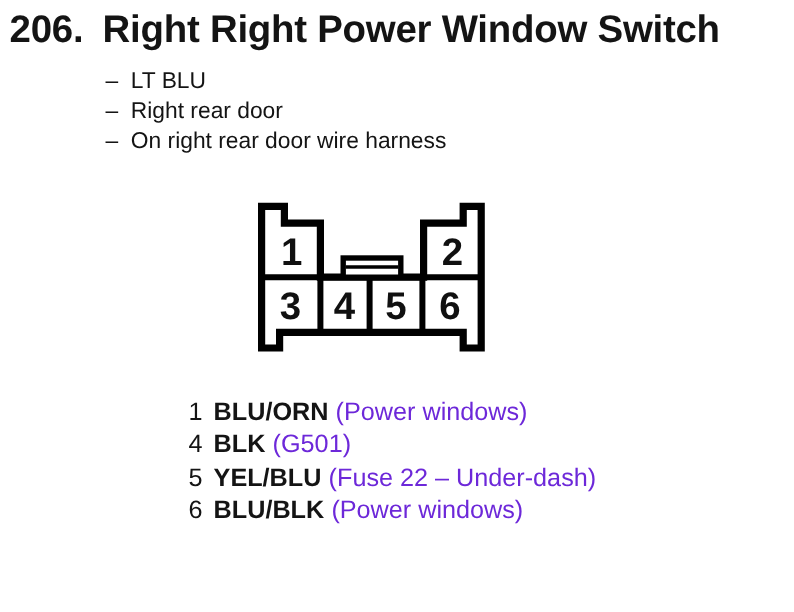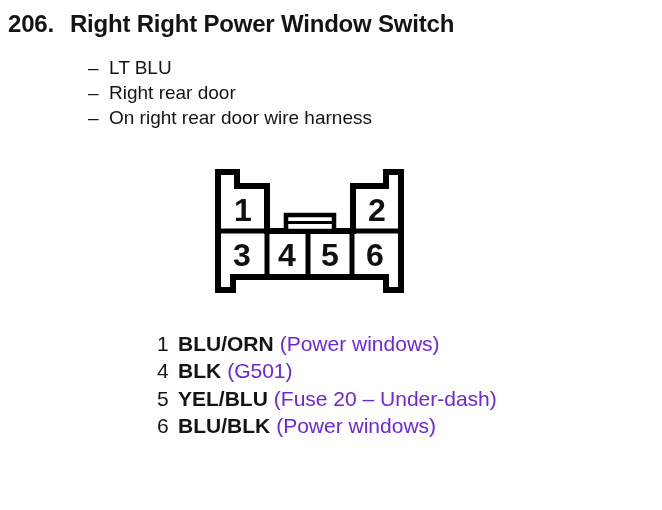--- a/index.html
+++ b/index.html
@@ -13,21 +13,21 @@
     overflow: hidden;
   }
   
   .title-row {
     position: absolute;
     left: 8px;
     top: 5px;
     display: flex;
     align-items: baseline;
     font-weight: bold;
-    font-size: 24px;
+    font-size: 32px;
     line-height: 38px;
     letter-spacing: -0.2px;
     white-space: nowrap;
   }
   .title-number { margin-right: 16px; }
   
   .notes {
     position: absolute;
     left: 88px;
     top: 55px;
@@ -108,20 +108,20 @@
   </svg>
 
   <div class="pin-list">
     <div class="pin-row">
       <span class="pin-num">1</span><span class="pin-wire">BLU/ORN</span><span class="pin-circuit">(Power windows)</span>
     </div>
     <div class="pin-row">
       <span class="pin-num">4</span><span class="pin-wire">BLK</span><span class="pin-circuit">(G501)</span>
     </div>
     <div class="pin-row">
-      <span class="pin-num">5</span><span class="pin-wire">YEL/BLU</span><span class="pin-circuit">(Fuse 20 – Under-dash)</span>
+      <span class="pin-num">5</span><span class="pin-wire">YEL/BLU</span><span class="pin-circuit">(Fuse 22 – Under-dash)</span>
     </div>
     <div class="pin-row">
       <span class="pin-num">6</span><span class="pin-wire">BLU/BLK</span><span class="pin-circuit">(Power windows)</span>
     </div>
   </div>
 
 </div>
 
 </body></html>

